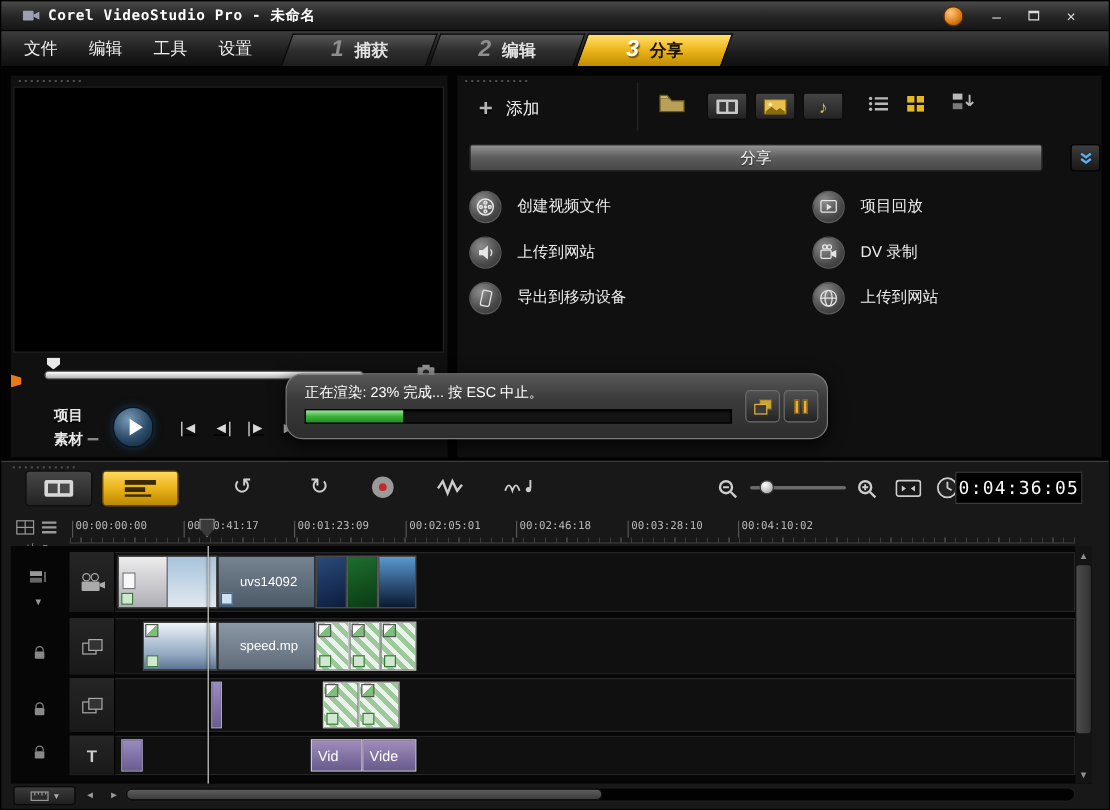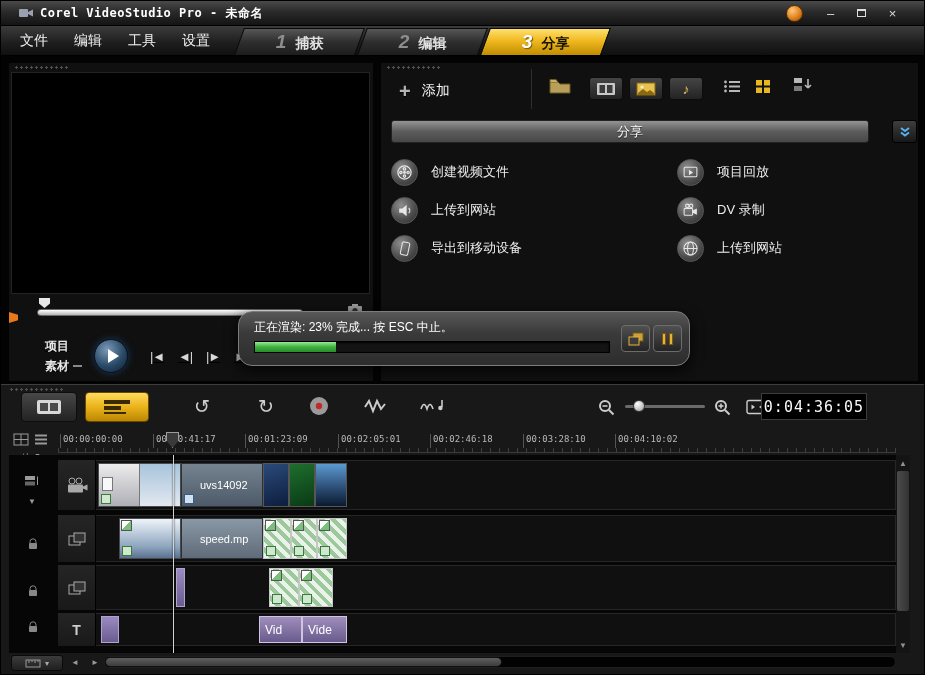--- a/index.html
+++ b/index.html
@@ -66,21 +66,21 @@
 .pause-bar{width:4px;height:12px;background:#e8b23a;border:1px solid #7a5a10;}
 
 .timeline{position:absolute;top:383px;left:0;width:925px;height:292px;background:#181818;border-top:1px solid #3e3e3e;}
 .tl-btn-dark{position:absolute;background:linear-gradient(#474747,#232323);border:1px solid #0d0d0d;border-radius:4px;display:flex;align-items:center;justify-content:center;}
 .tl-btn-gold{position:absolute;background:linear-gradient(#ffd95e,#eab31b 50%,#bb8800);border:1px solid #6a4a00;border-radius:4px;display:flex;align-items:center;justify-content:center;}
 .icon-plain{position:absolute;display:flex;align-items:center;justify-content:center;color:#ccc;}
 .undo-glyph{font-size:19px;color:#cfcfcf;}
 .zslider{position:absolute;width:80px;height:18px;}
 .zslider-track{position:absolute;left:0;top:8px;width:80px;height:3px;background:#6a6a6a;border-radius:2px;}
 .zslider-handle{position:absolute;left:8px;top:3px;width:12px;height:12px;border-radius:50%;background:radial-gradient(circle at 35% 30%,#fff,#9a9a9a);border:1px solid #3c3c3c;}
-.time-display{position:absolute;left:760px;top:8px;width:106px;height:27px;background:#000;border:1px solid #3c3c3c;box-shadow:inset 0 2px 4px #000;color:#fafafa;font:15px "DejaVu Sans Mono",monospace;display:flex;align-items:center;justify-content:center;letter-spacing:1px;}
+.time-display{position:absolute;left:795px;top:8px;width:106px;height:27px;background:#000;border:1px solid #3c3c3c;box-shadow:inset 0 2px 4px #000;color:#fafafa;font:15px "DejaVu Sans Mono",monospace;display:flex;align-items:center;justify-content:center;letter-spacing:1px;}
 .ruler{position:absolute;left:57px;top:46px;width:838px;height:22px;border-bottom:1px solid #3a3a3a;font:9px "DejaVu Sans Mono",monospace;color:#b8b8b8;}
 .tick{position:absolute;bottom:8px;white-space:nowrap;}
 .tick::before{content:"";position:absolute;left:-3px;top:0;width:1px;height:14px;background:#555;}
 .subticks{position:absolute;bottom:0;left:0;width:100%;height:4px;background:repeating-linear-gradient(90deg,#404040 0 1px,transparent 1px 9px);}
 .ph-marker{position:absolute;left:108px;top:1px;width:13px;height:16px;background:#3a3a3a;border:1px solid #9c9c9c;clip-path:polygon(0 0,100% 0,100% 52%,50% 100%,0 52%);z-index:3;}
 .ruler-corner{position:absolute;display:flex;gap:5px;left:12px;top:48px;}
 .tsize{position:absolute;left:20px;top:66px;color:#9a9a9a;font-size:8px;display:flex;gap:3px;align-items:center;}
 .tracks{position:absolute;left:8px;top:70px;width:901px;height:198px;background:#060606;}
 .rail{position:absolute;left:0;top:0;bottom:0;width:48px;}
 .rail-item{position:absolute;color:#999;font-size:9px;}

